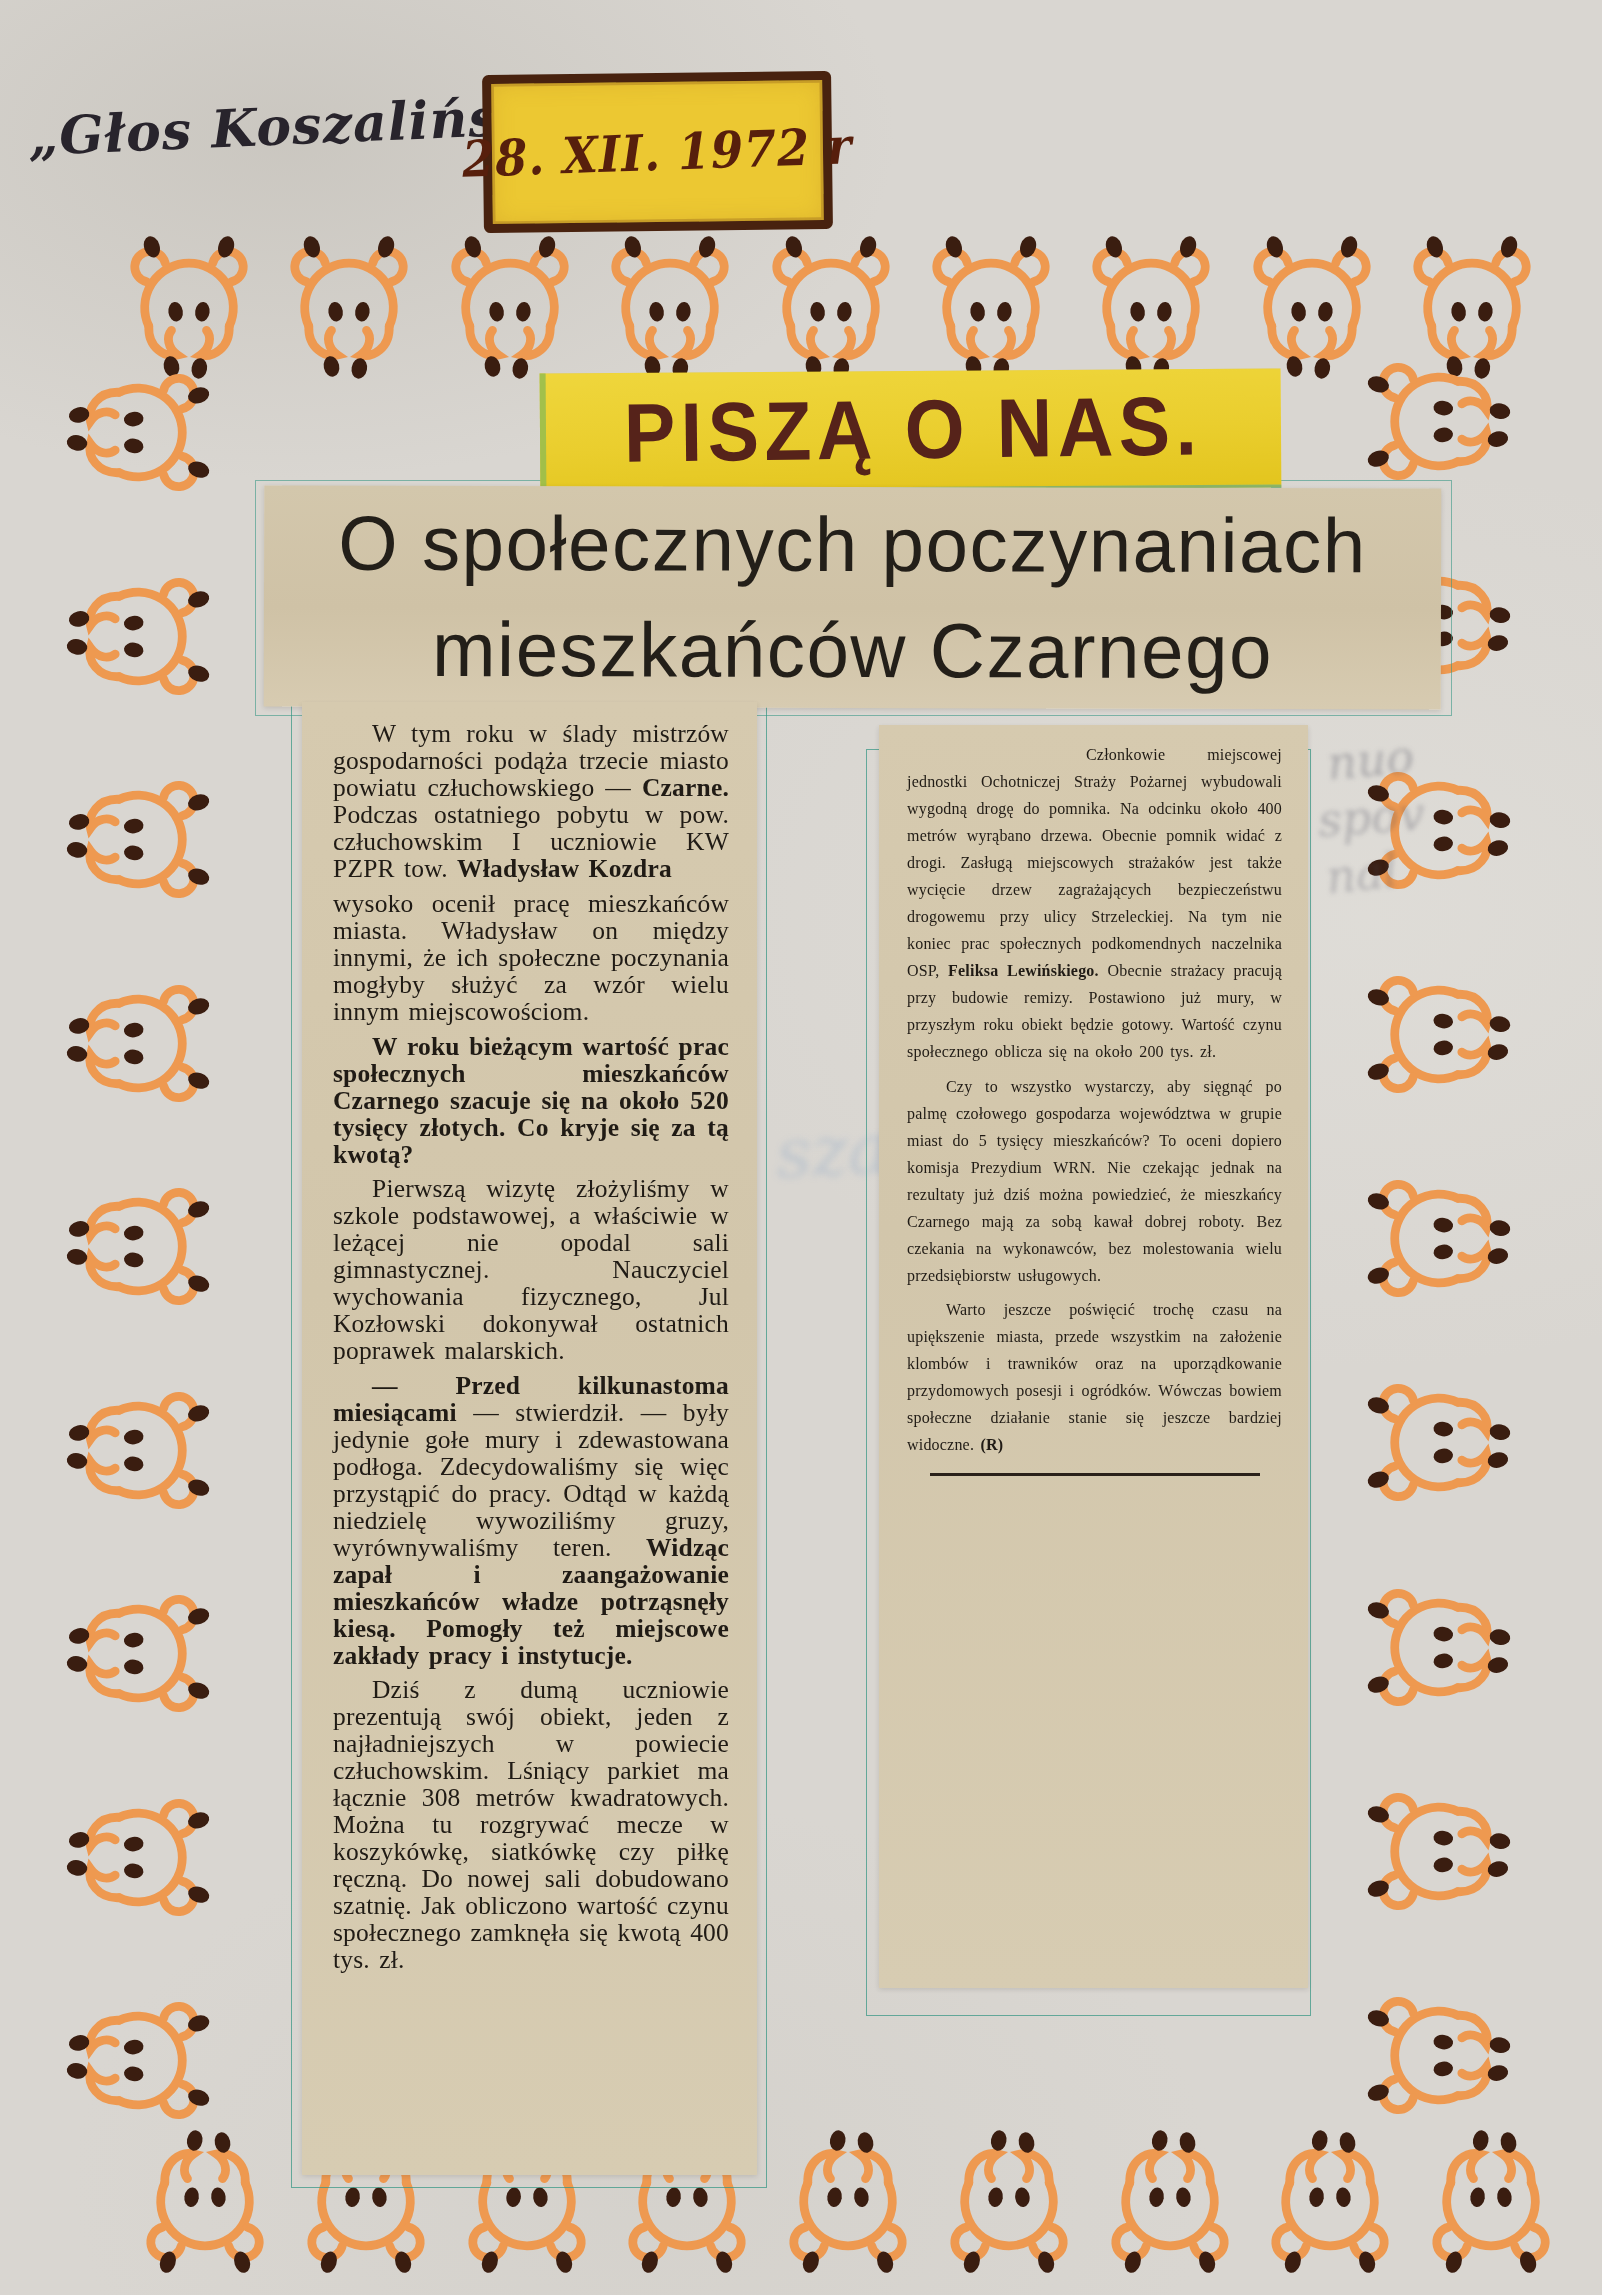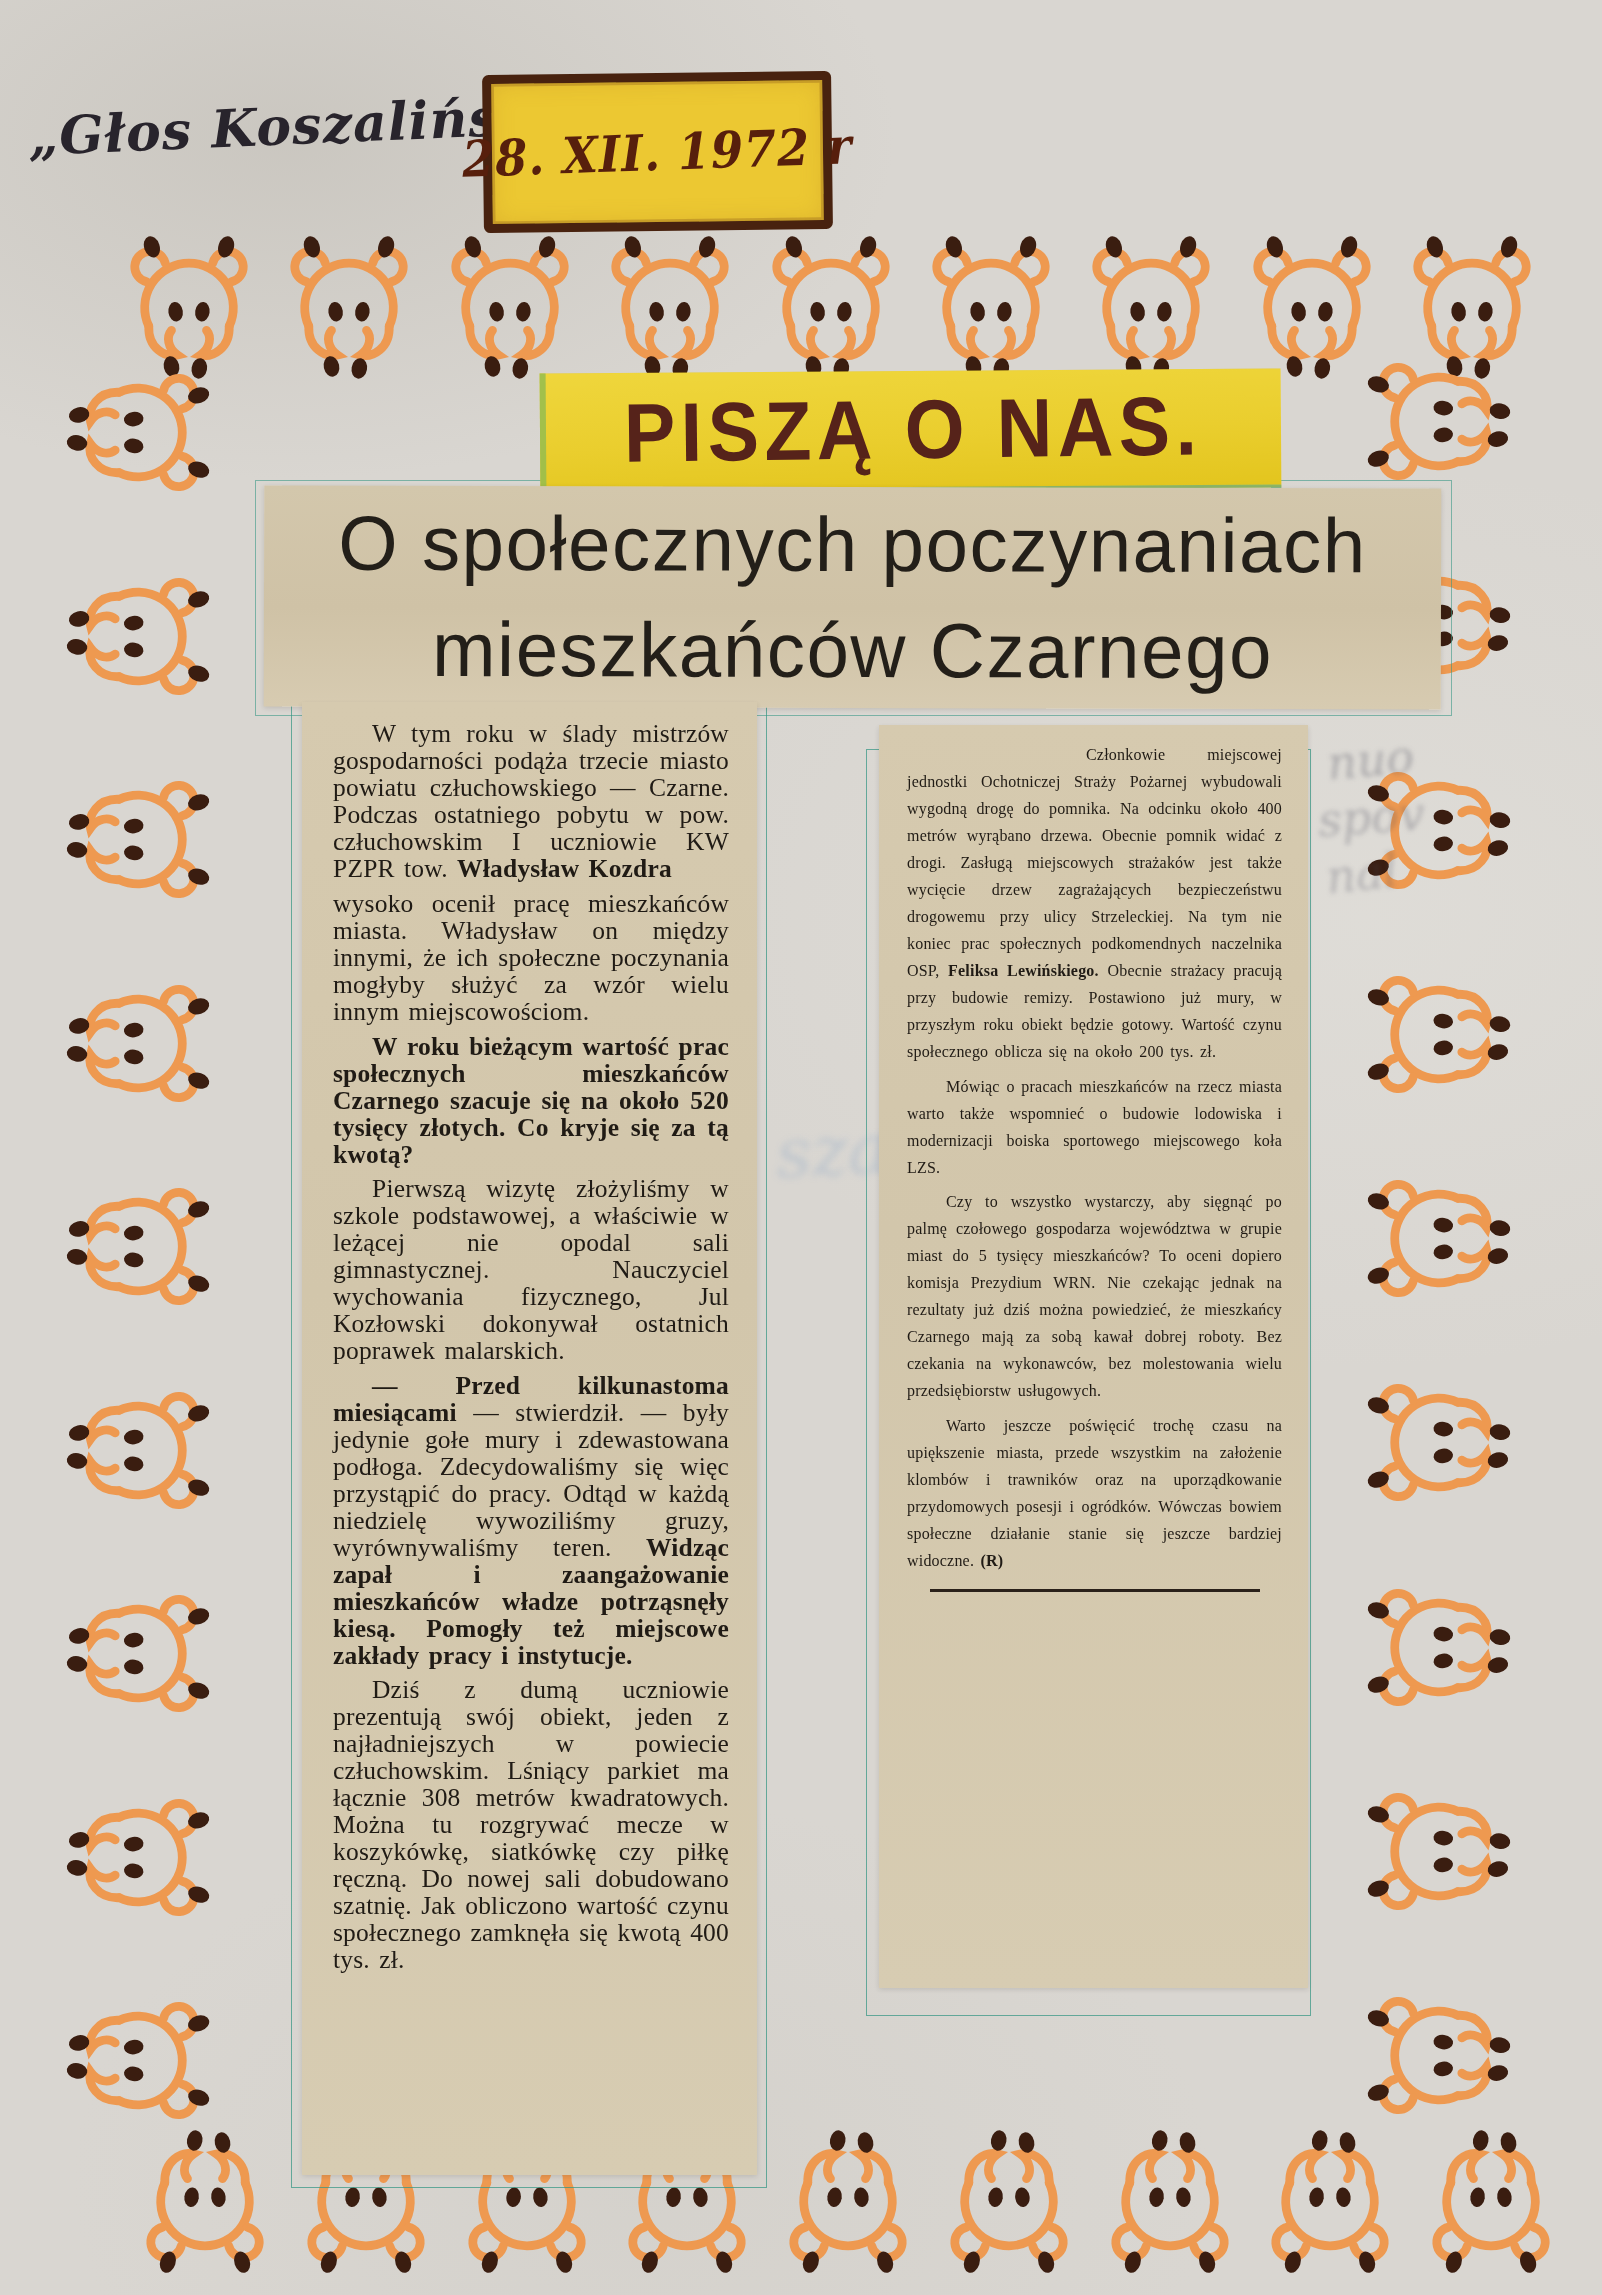--- a/index.html
+++ b/index.html
@@ -259,31 +259,30 @@
   <div class="banner">
     <span class="banner-text">PISZĄ O NAS.</span>
   </div>
 
   <div class="headline-clip">
     <div class="headline-line">O społecznych poczynaniach</div>
     <div class="headline-line">mieszkańców Czarnego</div>
   </div>
 
   <div class="col col-left">
-    <p><span>W tym roku w ślady mistrzów gospodarności podąża trzecie miasto powiatu człuchowskiego — </span><span style="font-weight: normal;">Czarne.</span><span> Podczas ostatniego pobytu w pow. człuchowskim I uczniowie KW PZPR tow. </span><span style="font-weight: bold;">Władysław Kozdra</span></p>
+    <p><span>W tym roku w ślady mistrzów gospodarności podąża trzecie miasto powiatu człuchowskiego — </span><span style="font-weight: bold;">Czarne.</span><span> Podczas ostatniego pobytu w pow. człuchowskim I uczniowie KW PZPR tow. </span><span style="font-weight: bold;">Władysław Kozdra</span></p>
     <p class="noindent"><span>wysoko ocenił pracę mieszkańców miasta. Władysław on między innymi, że ich społeczne poczynania mogłyby służyć za wzór wielu innym miejscowościom.</span></p>
     <p><span style="font-weight: bold;">W roku bieżącym wartość prac społecznych mieszkańców Czarnego szacuje się na około 520 tysięcy złotych. Co kryje się za tą kwotą?</span></p>
     <p><span>Pierwszą wizytę złożyliśmy w szkole podstawowej, a właściwie w leżącej nie opodal sali gimnastycznej. Nauczyciel wychowania fizycznego, Jul Kozłowski dokonywał ostatnich poprawek malarskich.</span></p>
     <p><span style="font-weight: bold;">— Przed kilkunastoma miesiącami</span><span> — stwierdził. — były jedynie gołe mury i zdewastowana podłoga. Zdecydowaliśmy się więc przystąpić do pracy. Odtąd w każdą niedzielę wywoziliśmy gruzy, wyrównywaliśmy teren. </span><span style="font-weight: bold;">Widząc zapał i zaangażowanie mieszkańców władze potrząsnęły kiesą. Pomogły też miejscowe zakłady pracy i instytucje.</span></p>
     <p><span>Dziś z dumą uczniowie prezentują swój obiekt, jeden z najładniejszych w powiecie człuchowskim. Lśniący parkiet ma łącznie 308 metrów kwadratowych. Można tu rozgrywać mecze w koszykówkę, siatkówkę czy piłkę ręczną. Do nowej sali dobudowano szatnię. Jak obliczono wartość czynu społecznego zamknęła się kwotą 400 tys. zł.</span></p>
   </div>
 
   <div class="col col-right">
     <p class="deepindent"><span>Członkowie miejscowej jednostki Ochotniczej Straży Pożarnej wybudowali wygodną drogę do pomnika. Na odcinku około 400 metrów wyrąbano drzewa. Obecnie pomnik widać z drogi. Zasługą miejscowych strażaków jest także wycięcie drzew zagrażających bezpieczeństwu drogowemu przy ulicy Strzeleckiej. Na tym nie koniec prac społecznych podkomendnych naczelnika OSP, </span><span style="font-weight: bold;">Feliksa Lewińskiego.</span><span> Obecnie strażacy pracują przy budowie remizy. Postawiono już mury, w przyszłym roku obiekt będzie gotowy. Wartość czynu społecznego oblicza się na około 200 tys. zł.</span></p>
-    <p><span>Mówiąc o pracach mieszkańców na rzecz miasta warto także wspomnieć o budowie lodowiska i modernizacji boiska sportowego miejscowego koła LZS.</span></p>
     <p><span>Czy to wszystko wystarczy, aby sięgnąć po palmę czołowego gospodarza województwa w grupie miast do 5 tysięcy mieszkańców? To oceni dopiero komisja Prezydium WRN. Nie czekając jednak na rezultaty już dziś można powiedzieć, że mieszkańcy Czarnego mają za sobą kawał dobrej roboty. Bez czekania na wykonawców, bez molestowania wielu przedsiębiorstw usługowych.</span></p>
     <p><span>Warto jeszcze poświęcić trochę czasu na upiększenie miasta, przede wszystkim na założenie klombów i trawników oraz na uporządkowanie przydomowych posesji i ogródków. Wówczas bowiem społeczne działanie stanie się jeszcze bardziej widoczne. </span><span style="font-weight: bold;">(R)</span></p>
     <hr class="end-rule">
   </div>
 
   <div class="bleed bleed-1">nuo</div>
   <div class="bleed bleed-2">spov</div>
   <div class="bleed bleed-3">nal</div>
   <div class="bleed bleed-4">sza</div>
 

